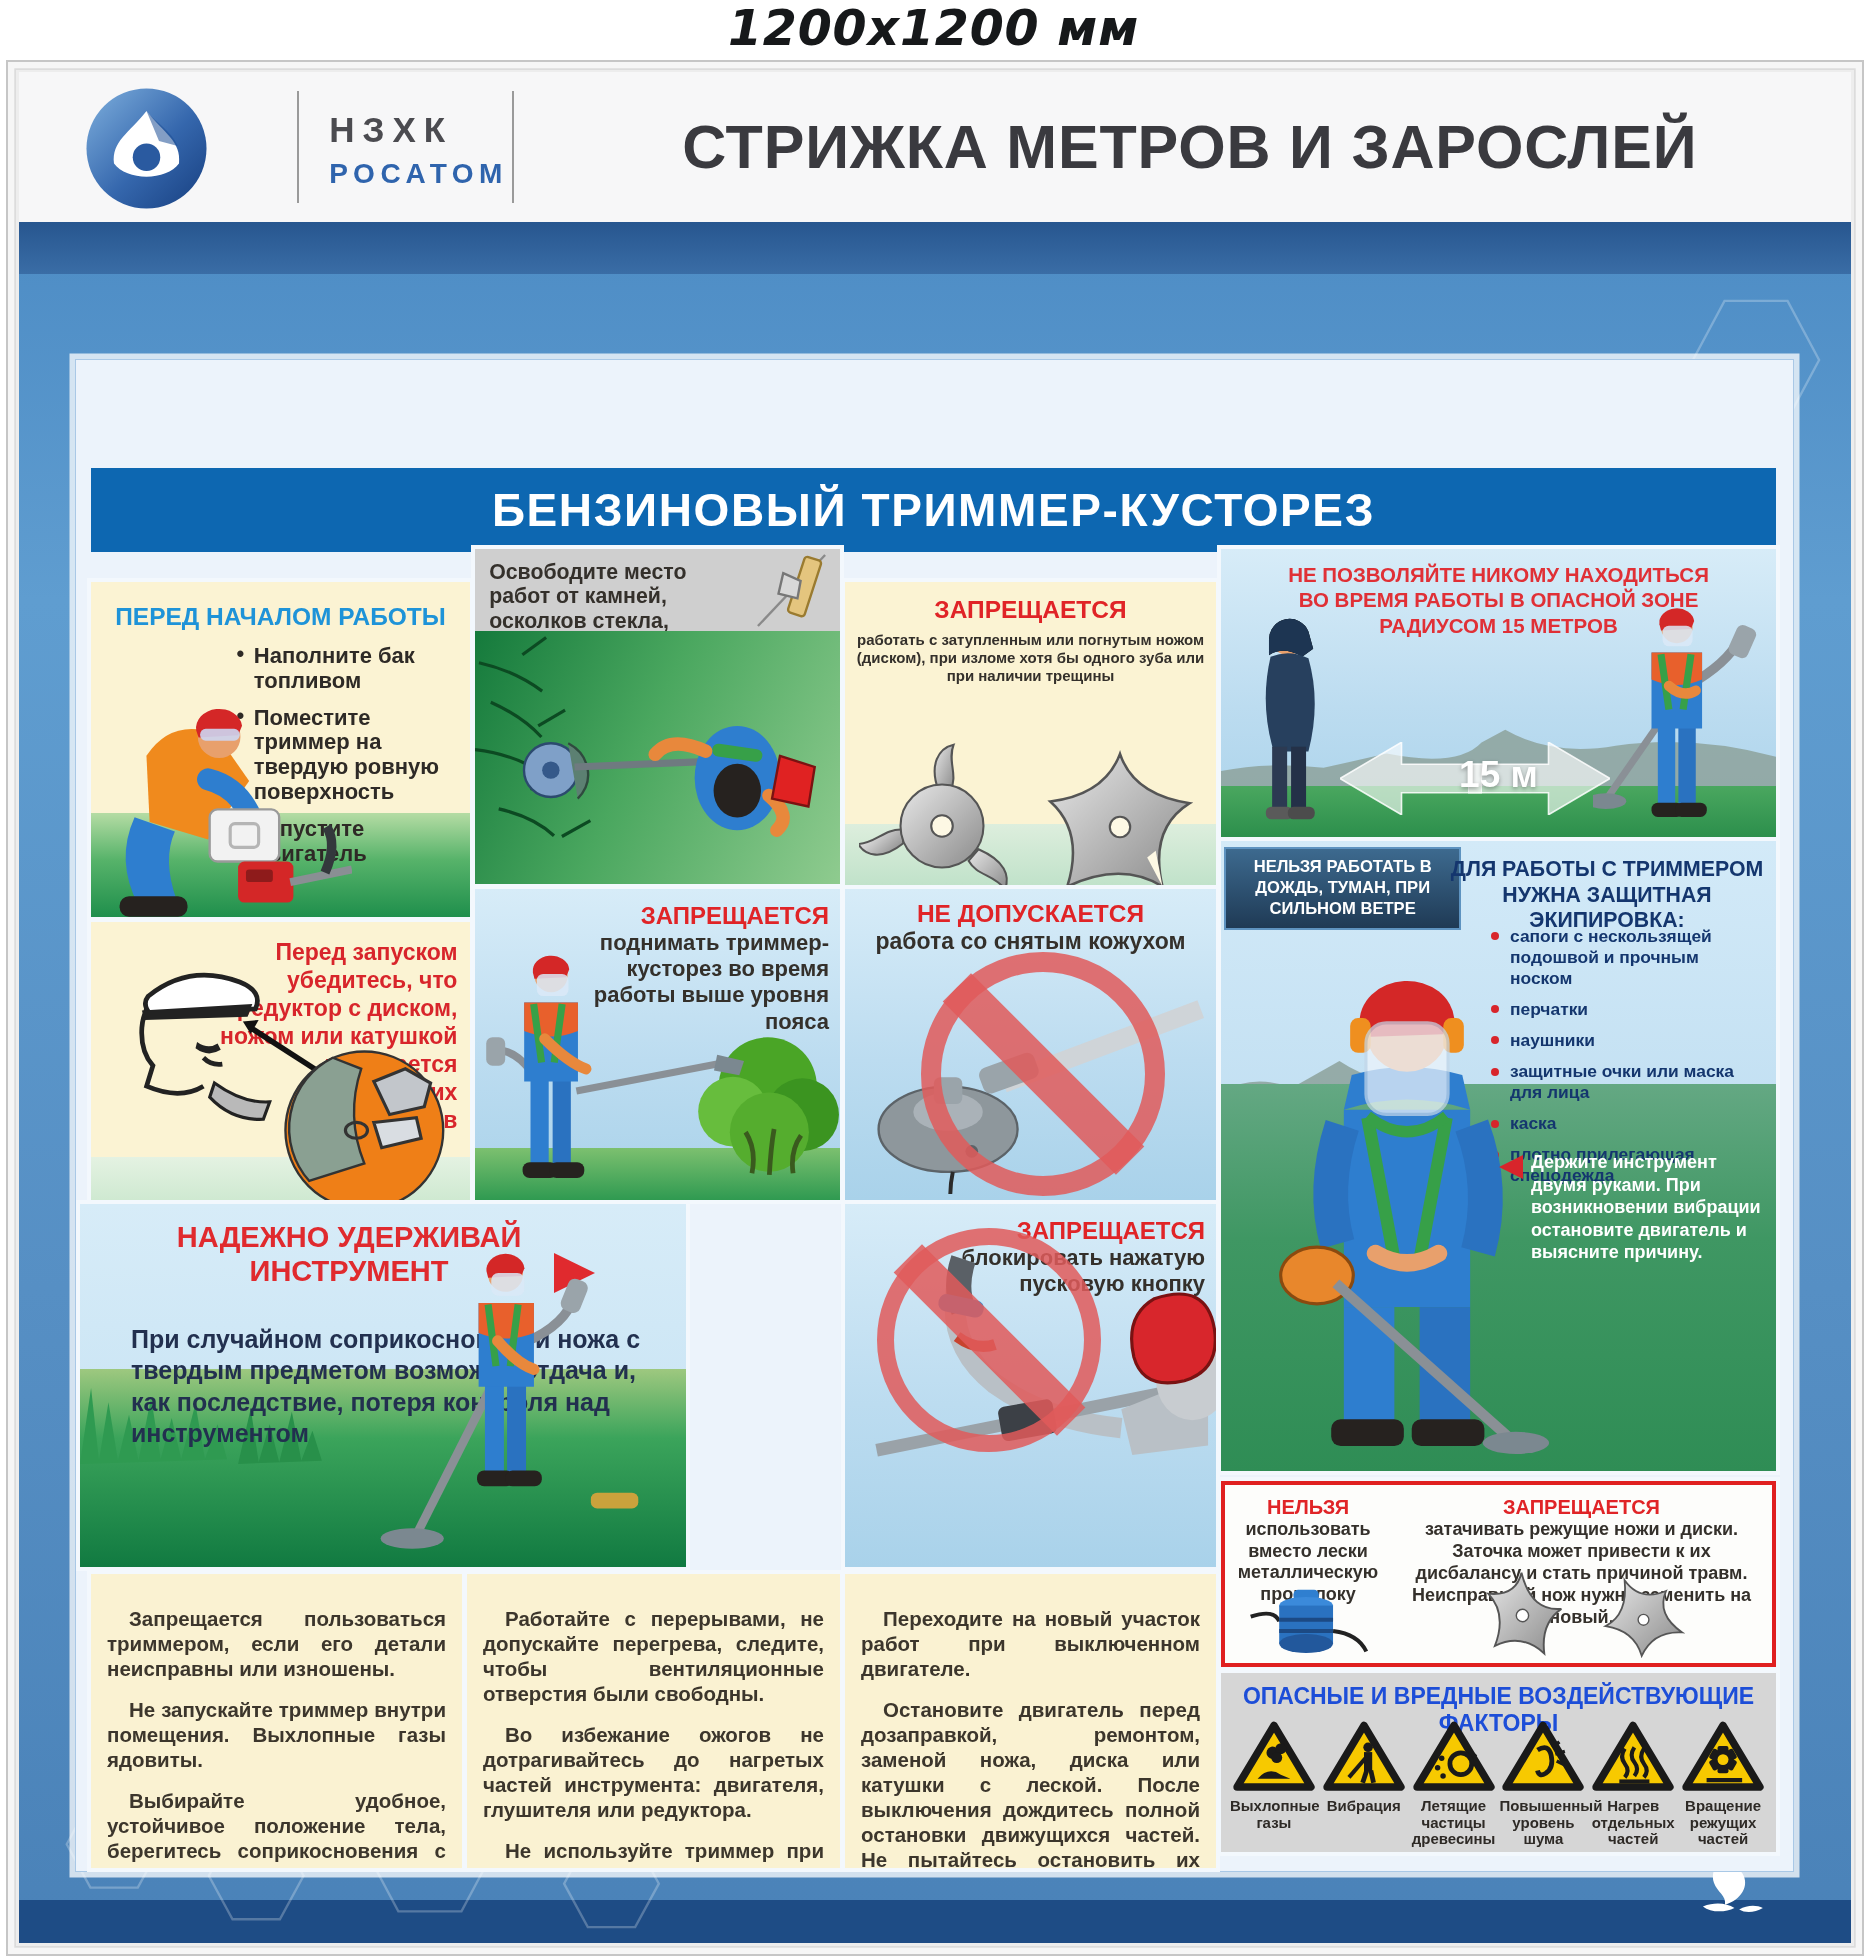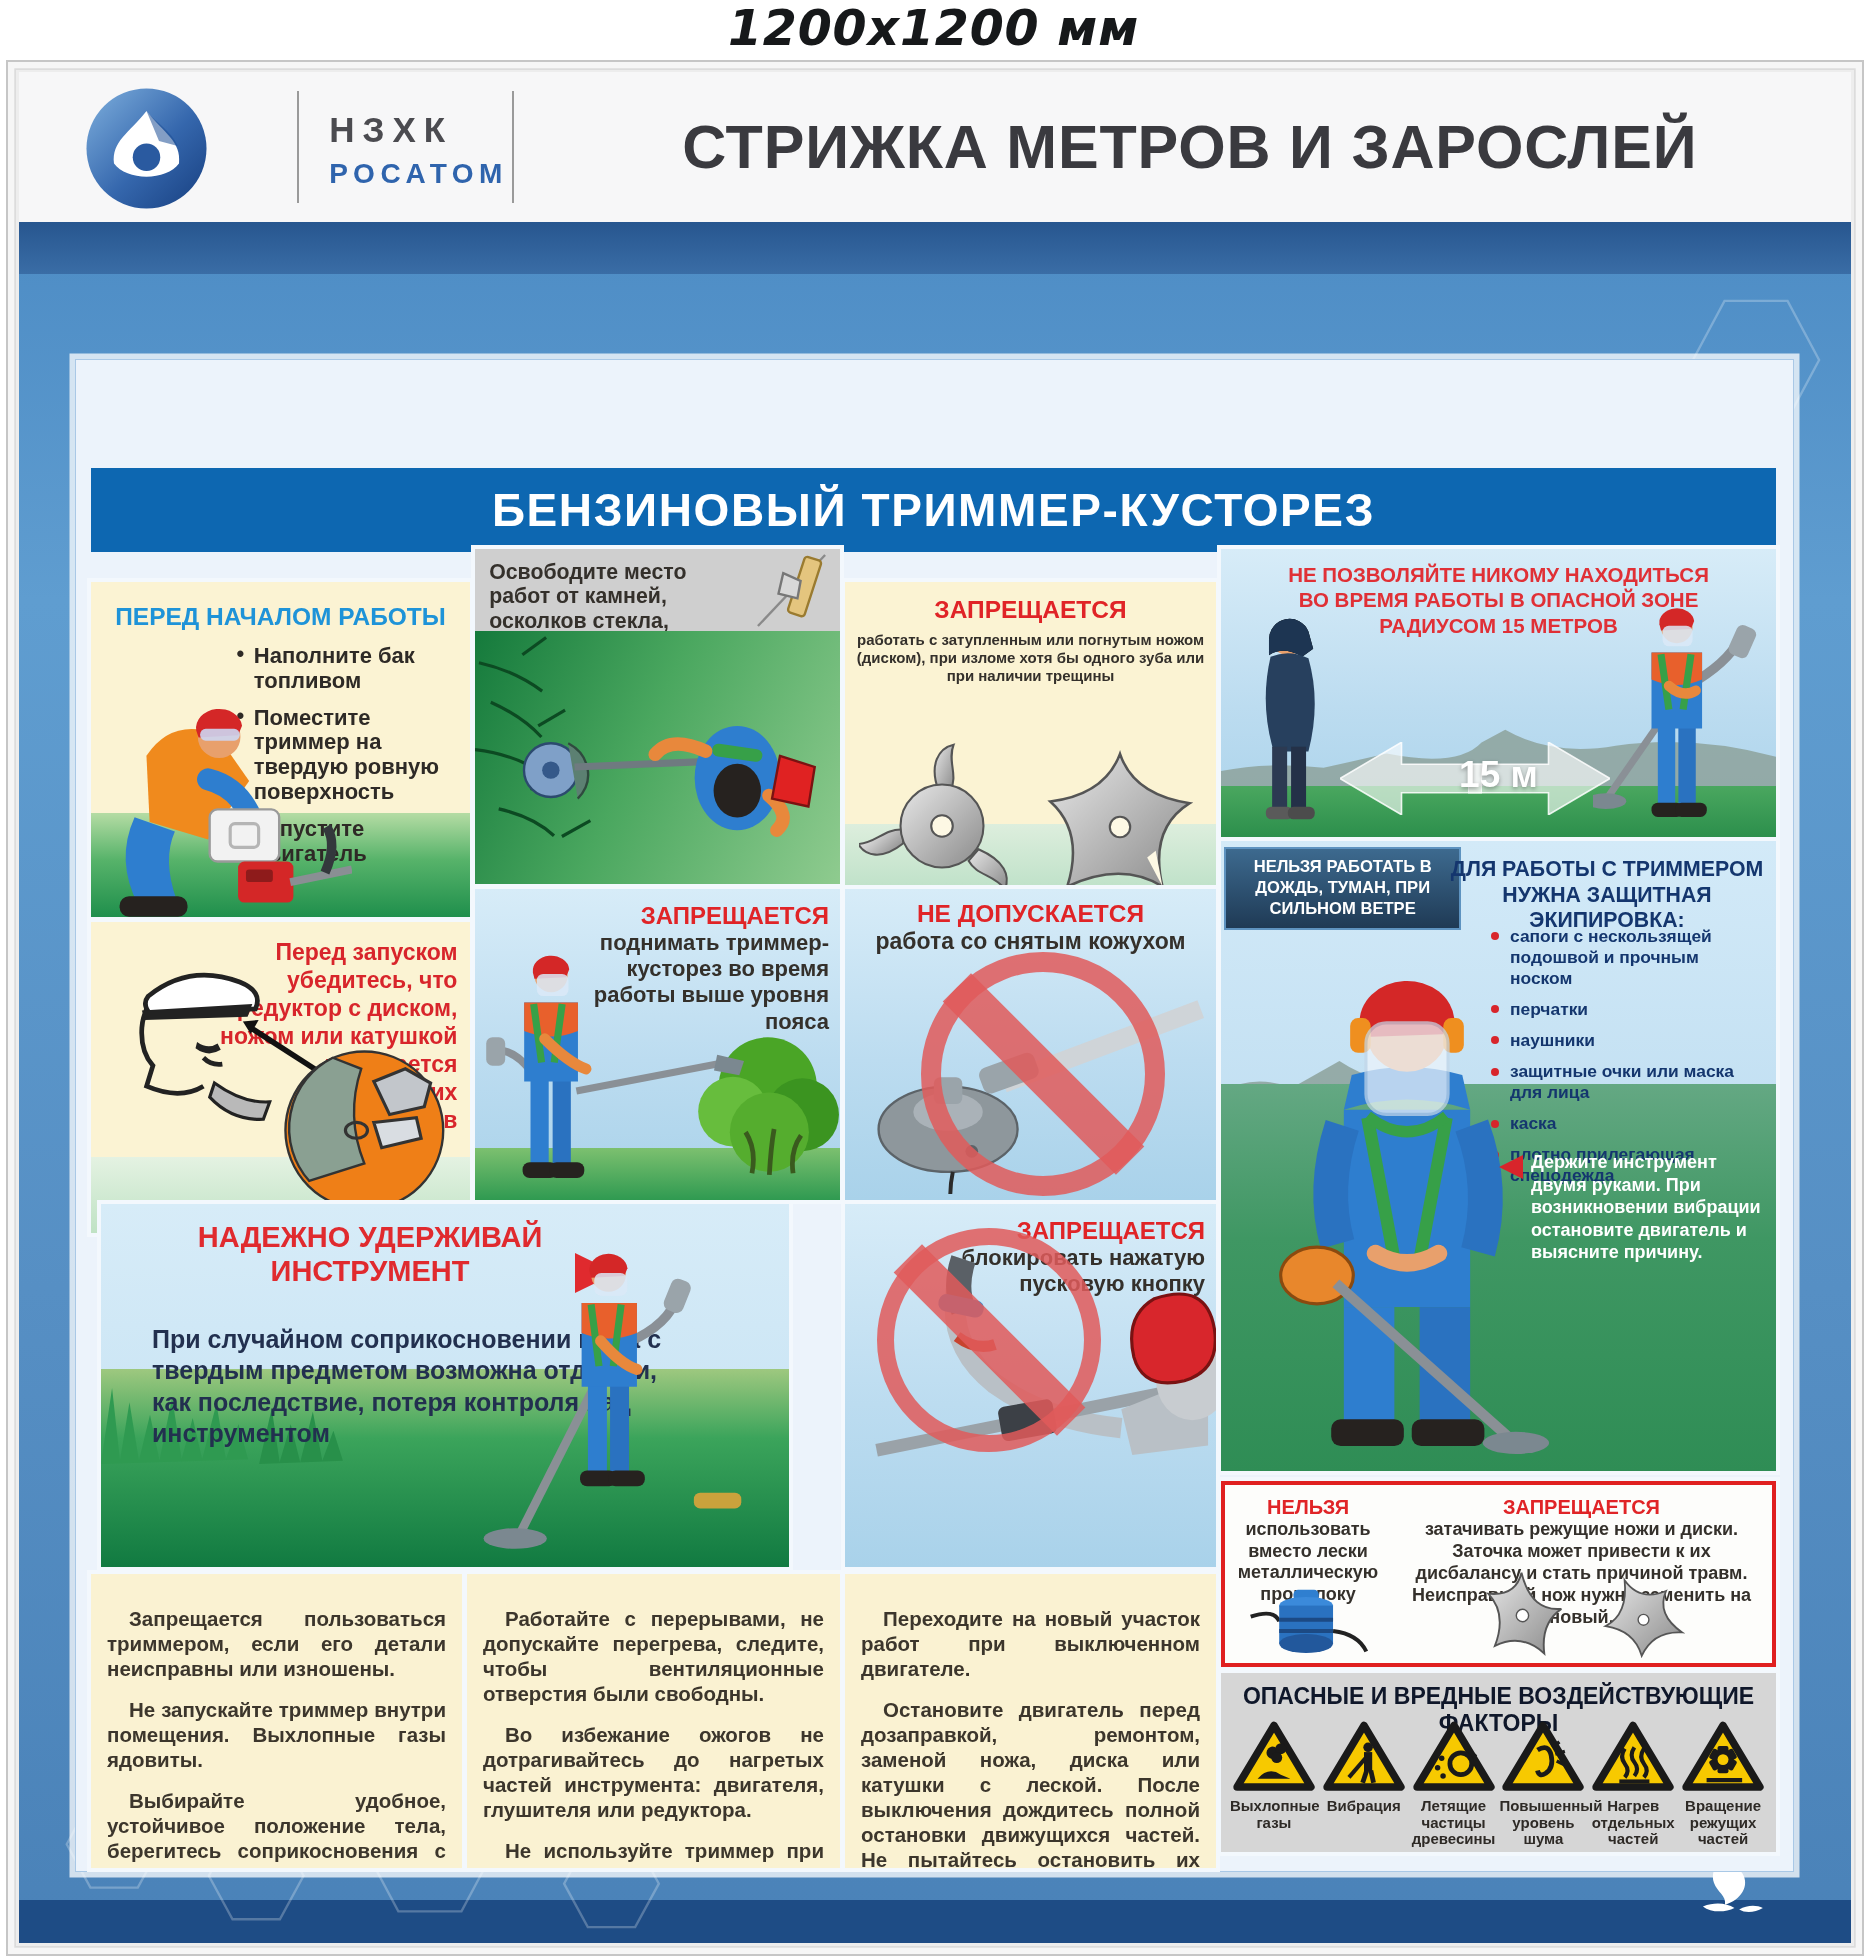--- a/index.html
+++ b/index.html
@@ -110,21 +110,21 @@
   
   .pK{background:#fdfdfb;border:4.7px solid #e02020;box-sizing:border-box;}
   .pK-left{position:absolute;left:0;top:0;bottom:0;width:166px;text-align:center;padding-top:11px;}
   .pK-left .red-h{font-size:20px;display:block;}
   .pK-left .dark-t{font-size:18px;line-height:1.2;display:block;padding:0 8px;}
   .pK-right{position:absolute;left:166px;right:0;top:0;bottom:0;text-align:center;padding-top:11px;}
   .pK-right .red-h{font-size:20px;display:block;}
   .pK-right .dark-t{font-size:18px;line-height:1.22;display:block;padding:0 20.5px;}
   
   .pL{background:#d6d6d6;}
-  .pL-head{position:absolute;left:0;right:0;top:9.5px;text-align:center;font-size:23px;color:#0f172a;font-weight:bold;}
+  .pL-head{position:absolute;left:0;right:0;top:9.5px;text-align:center;font-size:23px;color:#1d4ed8;font-weight:bold;}
   .pL-row{position:absolute;left:8px;right:8px;top:46px;display:flex;justify-content:space-around;}
   .haz-item{width:88px;text-align:center;}
   .haz-label{font-size:15px;font-weight:bold;color:#2e2a26;line-height:1.1;margin-top:3.2px;}
   .arrow-white{fill:rgba(255,255,255,.62);stroke:rgba(255,255,255,.85);stroke-width:2;}
 </style>
 </head>
 <body>
 
 <div class="poster">
 
@@ -413,21 +413,21 @@
       <rect x="206" y="612" width="92" height="34" rx="12" fill="#26221f"></rect>
       <ellipse cx="86" cy="430" rx="46" ry="36" fill="#e8872c" stroke="#8a4a10" stroke-width="4"></ellipse>
       <line x1="110" y1="440" x2="330" y2="636" stroke="#8a9096" stroke-width="13"></line>
       <ellipse cx="338" cy="642" rx="42" ry="14" fill="#7b8890"></ellipse>
       <path d="M160,402 q40,24 80,0" stroke="#e8a06c" stroke-width="22" fill="none" stroke-linecap="round"></path>
     </svg>
     <div class="pJ-note-tri"></div>
     <div class="pJ-note">Держите инструмент двумя руками. При возникновении вибрации остановите двигатель и выясните причину.</div>
   </div>
 
-  <div class="panel" style="left:101px;top:1204px;width:688px;height:363px;background:linear-gradient(180deg,#d7ecf8 0%,#c2e0f2 100%);">
+  <div class="panel" style="left:80px;top:1204px;width:606px;height:363px;background:linear-gradient(180deg,#d7ecf8 0%,#c2e0f2 100%);">
     <div class="pG-grass"></div>
     <svg style="position:absolute;left:0;bottom:103px;width:332px;height:103px;" viewBox="0 0 420 130">
       <path d="M0,130 l14,-96 10,92 12,-74 12,74 14,-58 12,58 16,-80 12,78 14,-52 12,52 18,-70 12,70 16,-44 12,44 z" fill="#2f9a51"></path>
       <path d="M200,130 l16,-70 10,68 14,-48 12,48 16,-64 12,62 14,-38 12,38 z" fill="#28904a"></path>
     </svg>
     <div class="pG-head" style="width:348px;">НАДЕЖНО УДЕРЖИВАЙ ИНСТРУМЕНТ</div>
     <div class="pG-tri"></div>
     <div class="pG-text">При случайном соприкосновении ножа с твердым предметом возможна отдача и, как последствие, потеря контроля над инструментом</div>
     <svg style="position:absolute;right:24px;bottom:0;width:332px;height:340px;" viewBox="0 0 420 430">
       <rect x="330" y="336" width="60" height="20" rx="8" fill="#caa23c"></rect>

